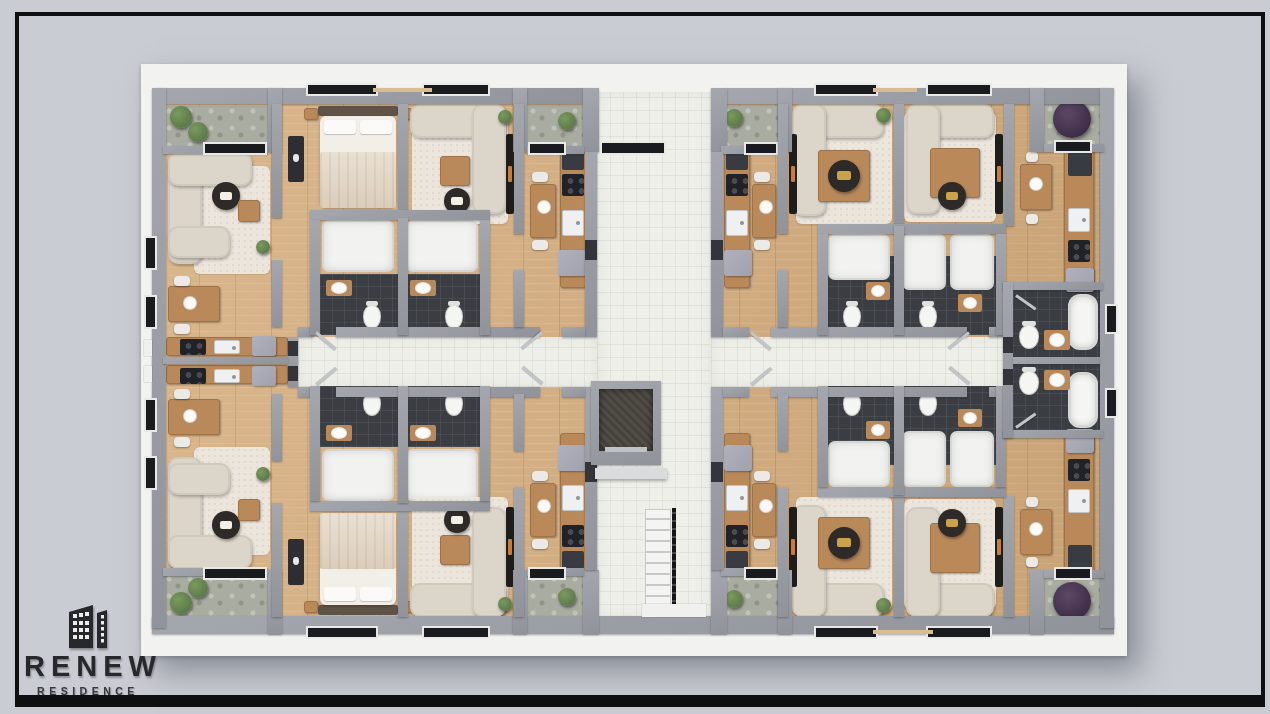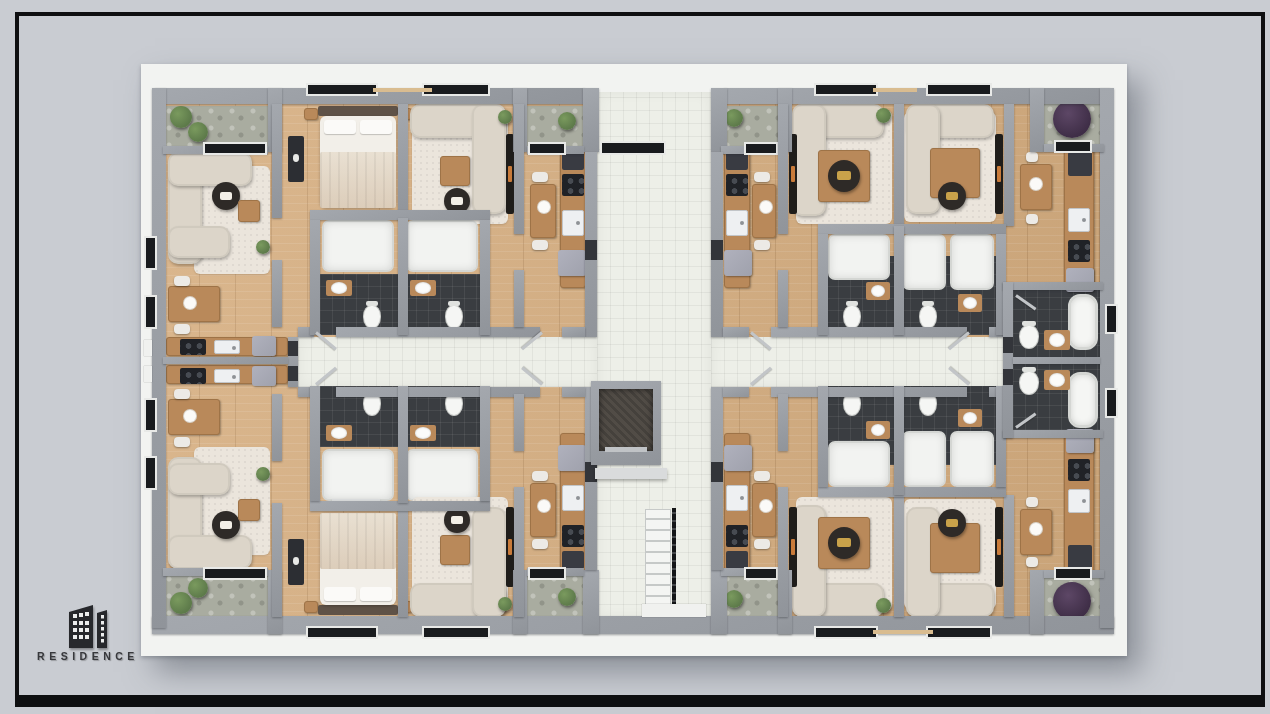--- a/index.html
+++ b/index.html
@@ -476,17 +476,18 @@
       <rect x="7" y="37" width="4" height="4"></rect>
           <rect x="13" y="37" width="4" height="4"></rect>
           <rect x="19" y="37" width="4" height="4"></rect>
       <rect x="35" y="17" width="3" height="3.5"></rect>
           <rect x="35" y="23" width="3" height="3.5"></rect>
       <rect x="35" y="29" width="3" height="3.5"></rect>
           <rect x="35" y="35" width="3" height="3.5"></rect>
           <rect x="35" y="41" width="3" height="3.5"></rect>
     </g>
   </svg>
+  <div class="brand">RENEW</div>
   <div class="sub">RESIDENCE</div>
 </div>
 
 <div class="frame"></div>
 </div>
 
 </body></html>

